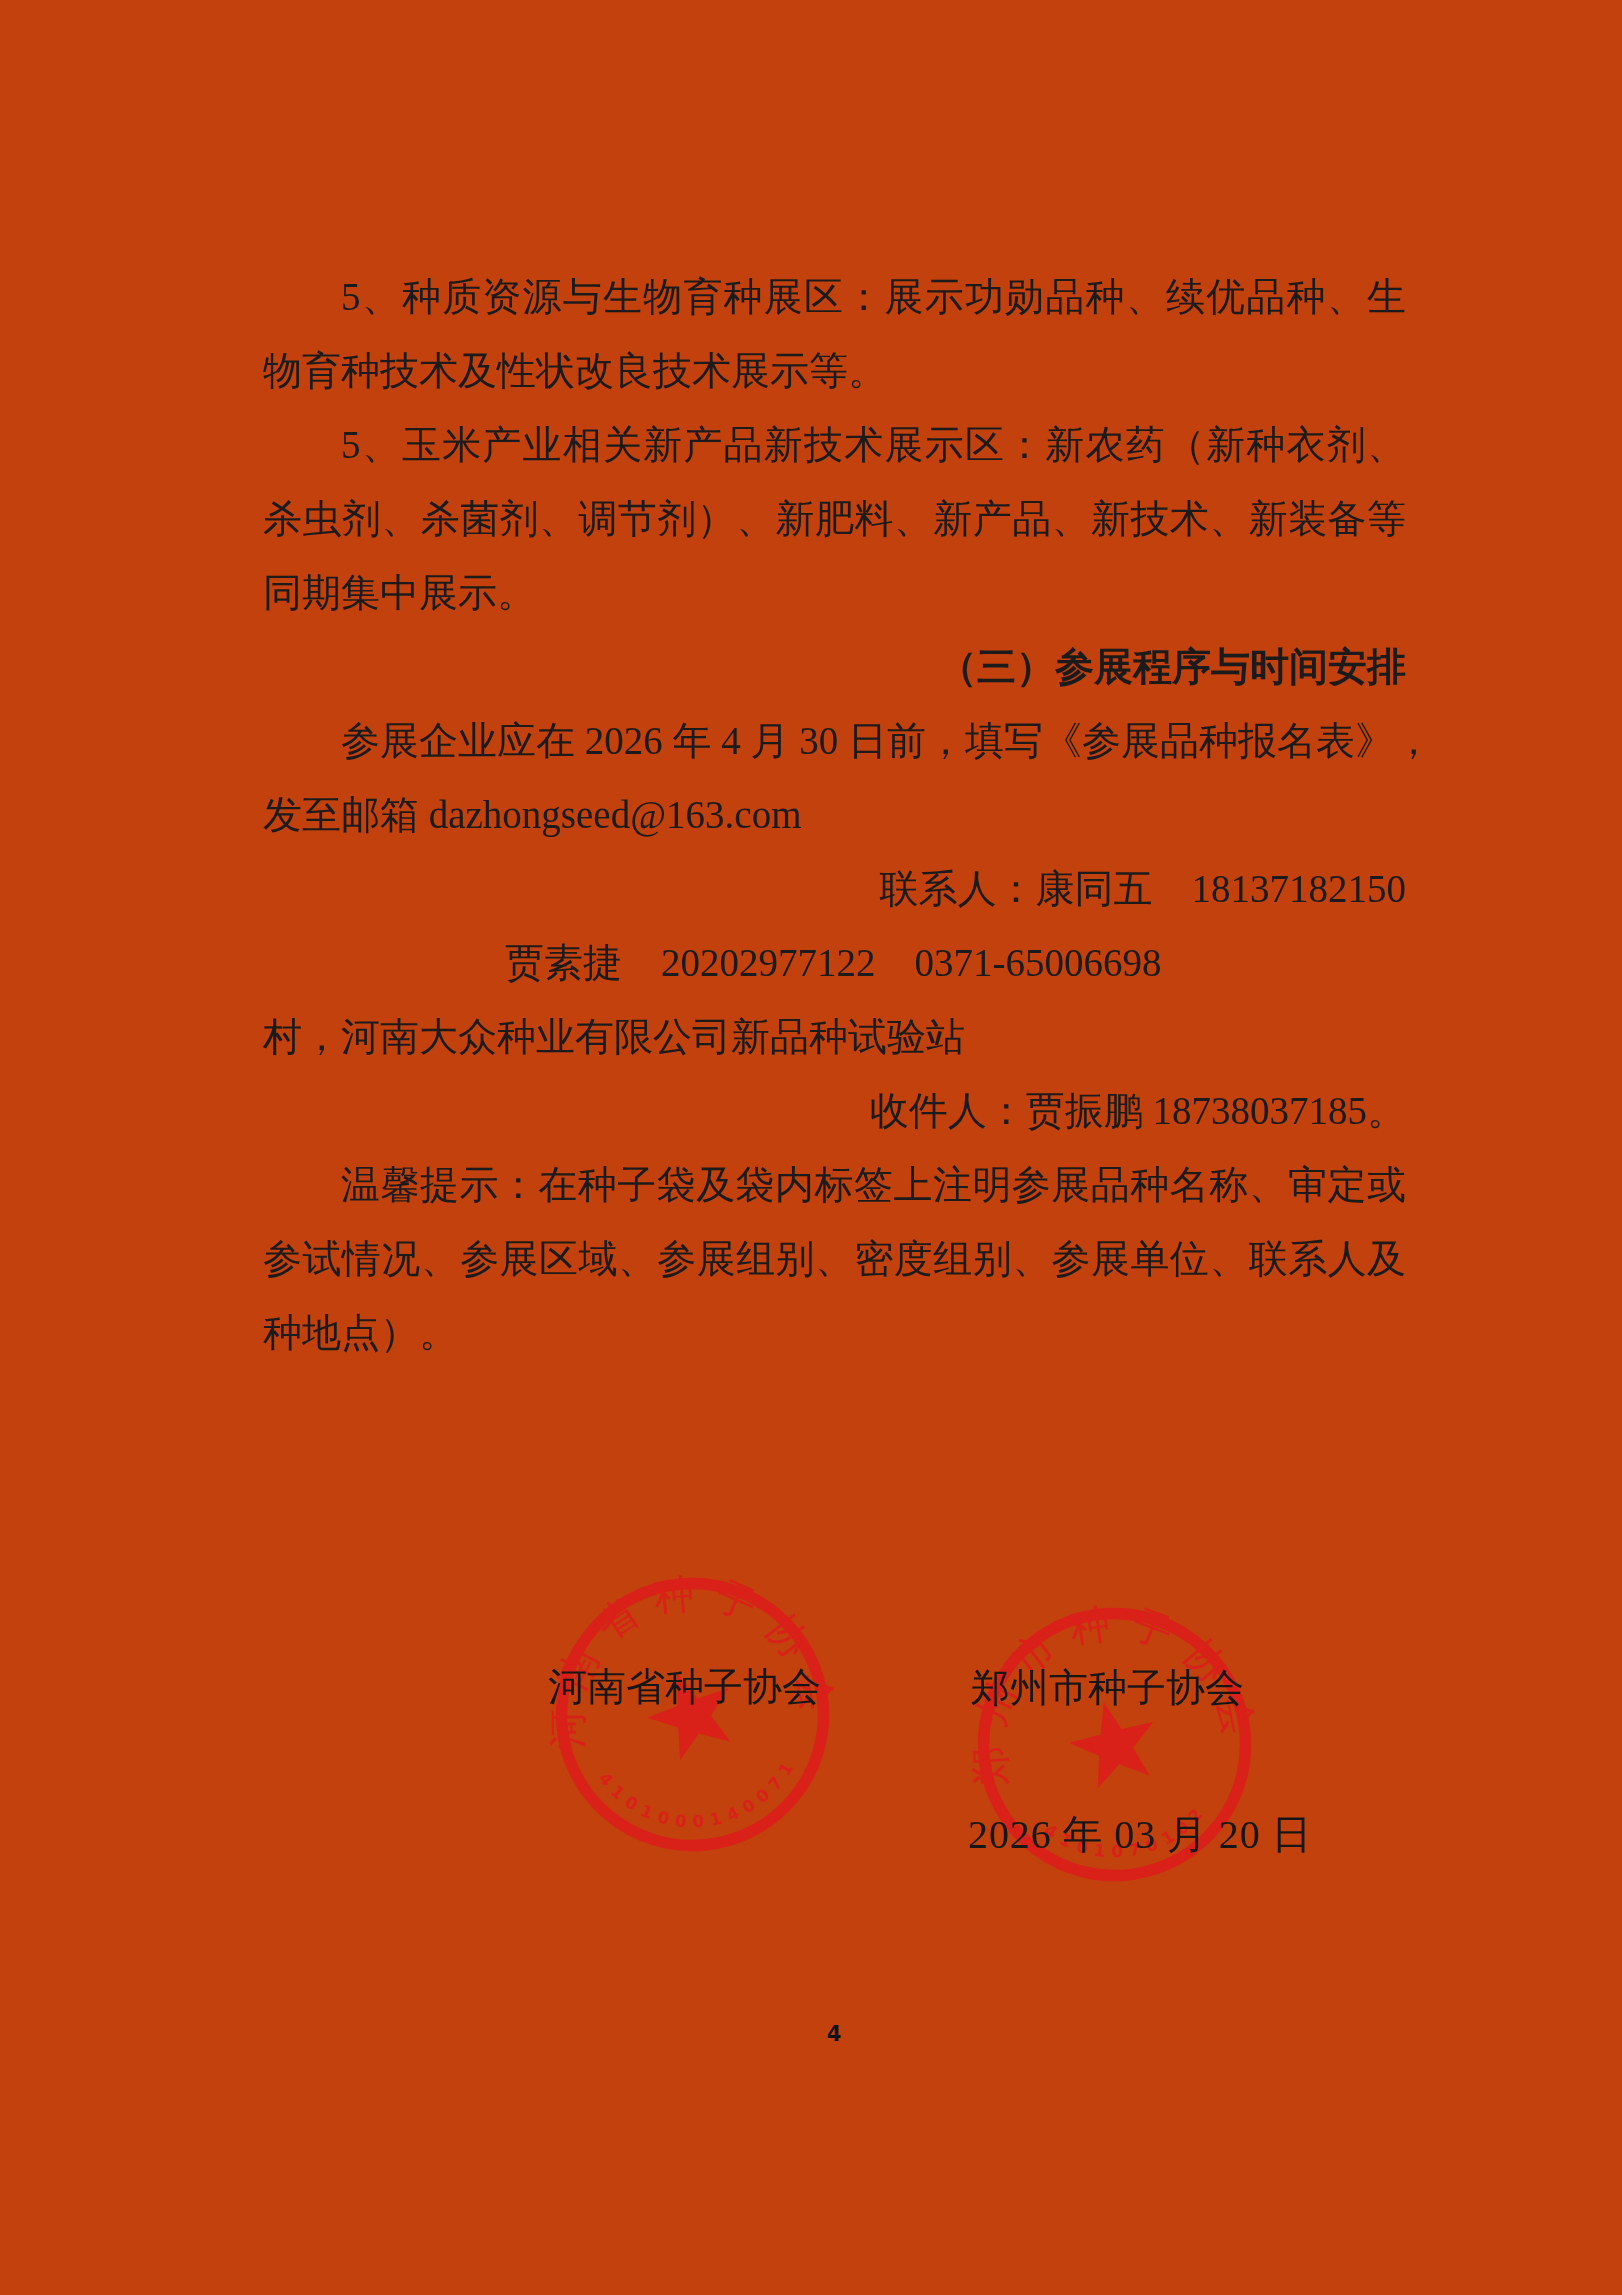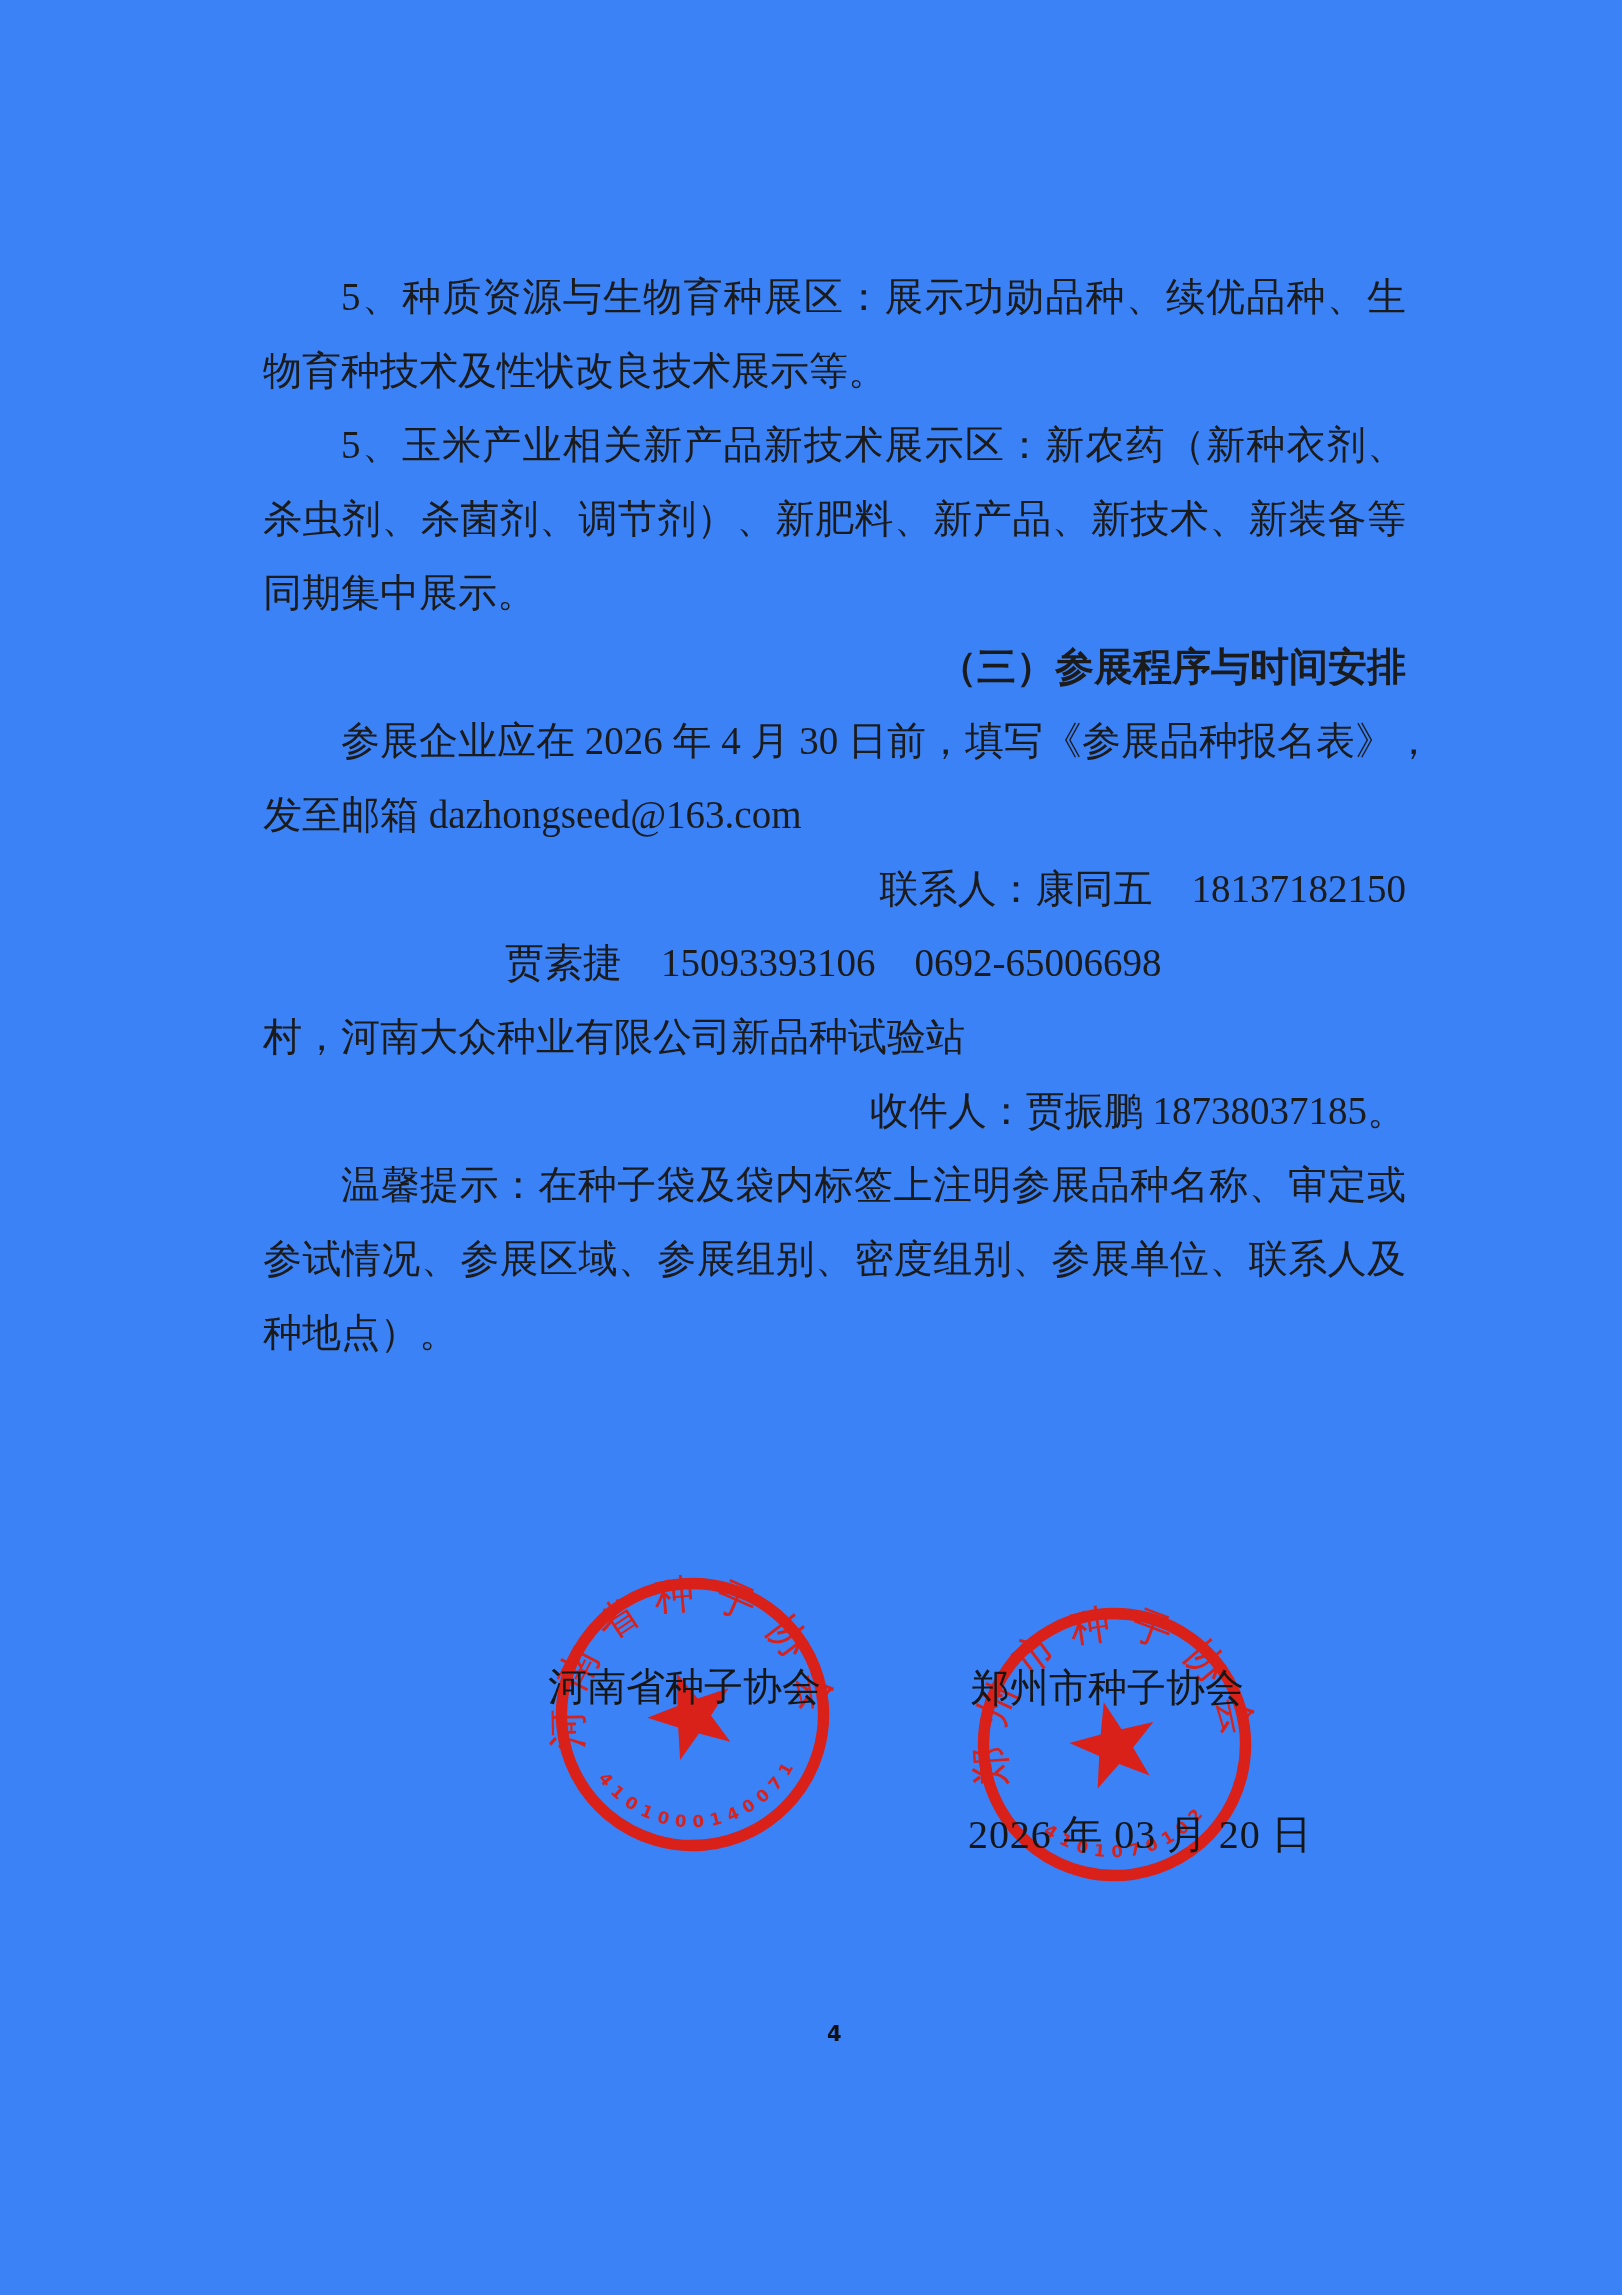--- a/index.html
+++ b/index.html
@@ -1,19 +1,19 @@
 <!DOCTYPE html>
 <html style="font-size:14px"><head>
 <meta charset="utf-8">
 <style>
   html,body{margin:0;padding:0;background:#ffffff;}
   .page{
     position:relative;
     width:1622px;height:2295px;
-    background:#3b82f6;
+    background:#c2410c;
     overflow:hidden;
     font-family:"Liberation Serif","DejaVu Serif",serif;
     color:#1b1b1b;
   }
   .doc-body{
     position:absolute;
     left:263px;top:260px;
     width:1143px;
     font-size:39px;
     line-height:74px;
@@ -70,21 +70,21 @@
   <div class="doc-body">
     <div class="line indent justify">5、种质资源与生物育种展区：展示功勋品种、续优品种、生</div>
     <div class="line">物育种技术及性状改良技术展示等。</div>
     <div class="line indent justify">5、玉米产业相关新产品新技术展示区：新农药（新种衣剂、</div>
     <div class="line justify">杀虫剂、杀菌剂、调节剂）、新肥料、新产品、新技术、新装备等</div>
     <div class="line">同期集中展示。</div>
     <div class="line indent heading">（三）参展程序与时间安排</div>
     <div class="line indent justify">参展企业应在 2026 年 4 月 30 日前，填写《参展品种报名表》，</div>
     <div class="line">发至邮箱 dazhongseed@163.com</div>
     <div class="line indent">联系人：康同五　18137182150</div>
-    <div class="line deep">贾素捷　15093393106　0692-65006698</div>
+    <div class="line deep">贾素捷　20202977122　0371-65006698</div>
     <div class="line">村，河南大众种业有限公司新品种试验站</div>
     <div class="line indent">收件人：贾振鹏 18738037185。</div>
     <div class="line indent justify">温馨提示：在种子袋及袋内标签上注明参展品种名称、审定或</div>
     <div class="line justify">参试情况、参展区域、参展组别、密度组别、参展单位、联系人及</div>
     <div class="line">种地点）。</div>
   </div>
 
   <svg class="stamp stamp-henan" viewBox="0 0 340 340" xmlns="http://www.w3.org/2000/svg">
     <defs>
       <path id="seal-arc-1" d="M 52 225 A 128 128 0 1 1 288 225" fill="none"></path>

